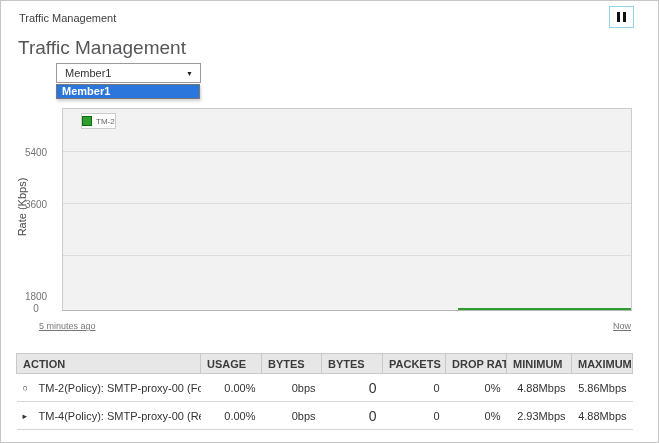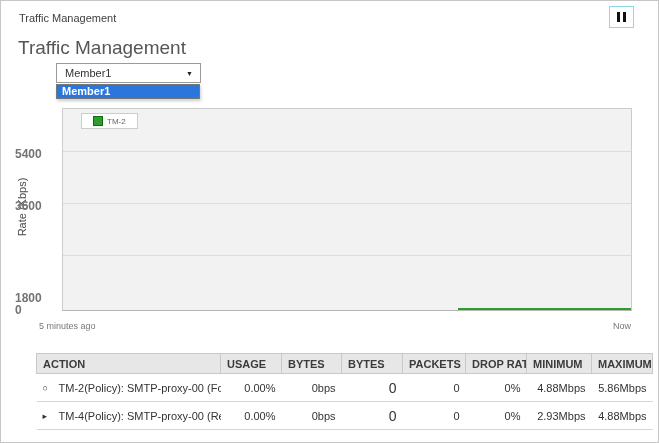--- a/index.html
+++ b/index.html
@@ -46,36 +46,36 @@
   
   .plot {
     position:absolute; left:61px; top:107px; width:570px; height:203px;
     background:#f2f2f2; border:1px solid #ccc; border-bottom:1px solid #b5b5b5;
   }
   .gridline { position:absolute; left:0; right:0; height:1px; background:#dcdcdc; }
   .gl-1800 { bottom:54px; } .gl-3600 { bottom:106px; } .gl-5400 { bottom:158px; }
   .series-line { position:absolute; bottom:0; right:0; height:2px; background:#2d9e2d; }
   .legend {
     position:absolute; left:18px; top:4px; background:#fff; border:1px solid #ccc;
-    padding:2px 11px; display:flex; align-items:center; gap:4px;
+    padding:2px 0; display:flex; align-items:center; gap:4px;
   }
   .legend .swatch { width:10px; height:10px; background:#2d9e2d; border:1px solid #0d6e0d; }
   .legend .lbl { font-size:8px; color:#666; }
 
-  .ytick { position:absolute; left:14px; width:42px; text-align:left; font-size:12px; color:#737373;font-weight:bold; }
+  .ytick { position:absolute; left:14px; width:42px; text-align:center; font-size:10px; color:#737373; }
   .yt-5400 { top:146px; } .yt-3600 { top:198px; } .yt-1800 { top:250px;margin-top:40px; } .yt-0 { top:302px; }
   .ylabel {
     position:absolute; left:21px; top:206px; transform:translate(-50%,-50%) rotate(-90deg);
     white-space:nowrap; font-size:11px; color:#4a4a4a;
   }
-  .xlabel { position:absolute; top:320px; font-size:9px; color:#777; }
+  .xlabel { position:absolute; top:320px; font-size:9px; color:#777;text-decoration:underline; }
   .xl-start { left:38px; } .xl-end { right:27px; text-align:left; }
 
   
-  .tbl-wrap { position:absolute; left:15px; top:352px; width:616px;margin-left:20px; }
+  .tbl-wrap { position:absolute; left:15px; top:352px; width:616px; }
   table { border-collapse:collapse; table-layout:fixed; width:616px; }
   th {
     background:#e7e7e7; border:1px solid #c9c9c9; font-size:11px; font-weight:bold;
     color:#3b3b3b; text-align:left; padding:3px 6px; height:20px;
     white-space:nowrap; overflow:hidden;
   }
   td {
     border-top:1px solid #d5d5d5; font-size:11px; color:#333; padding:4px 6px;
     height:28px; white-space:nowrap; overflow:hidden; vertical-align:middle;
   }

